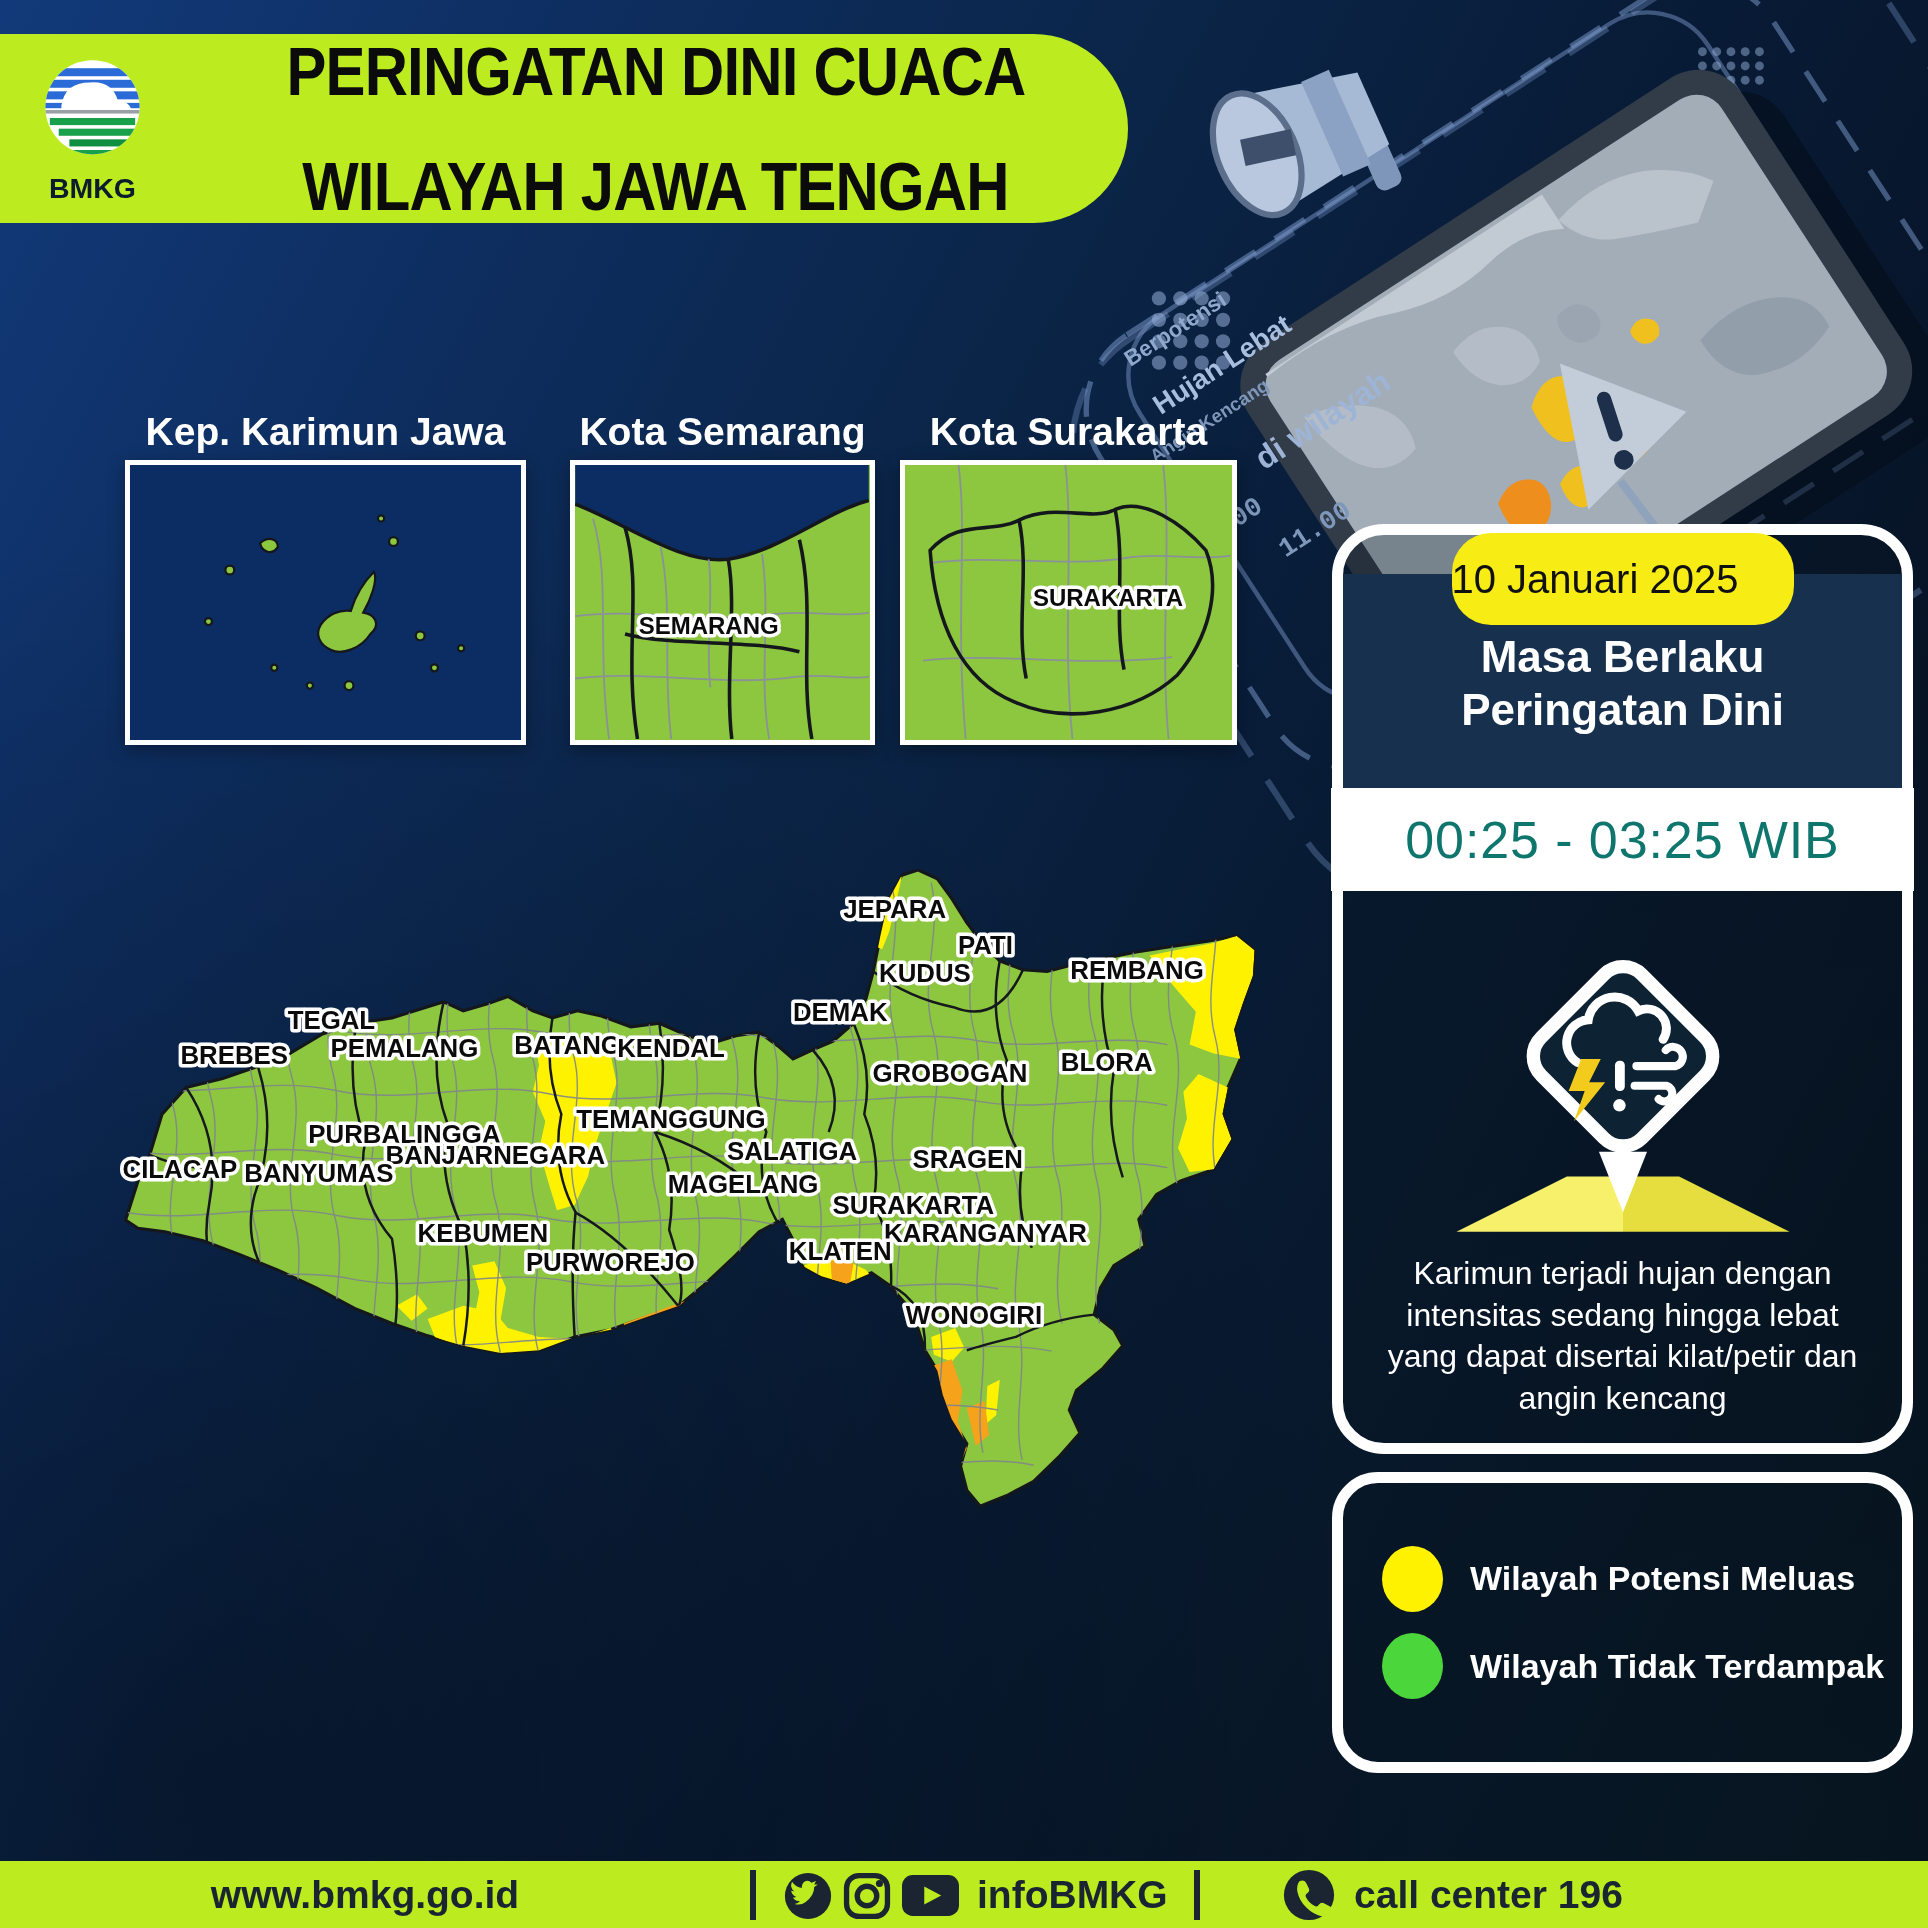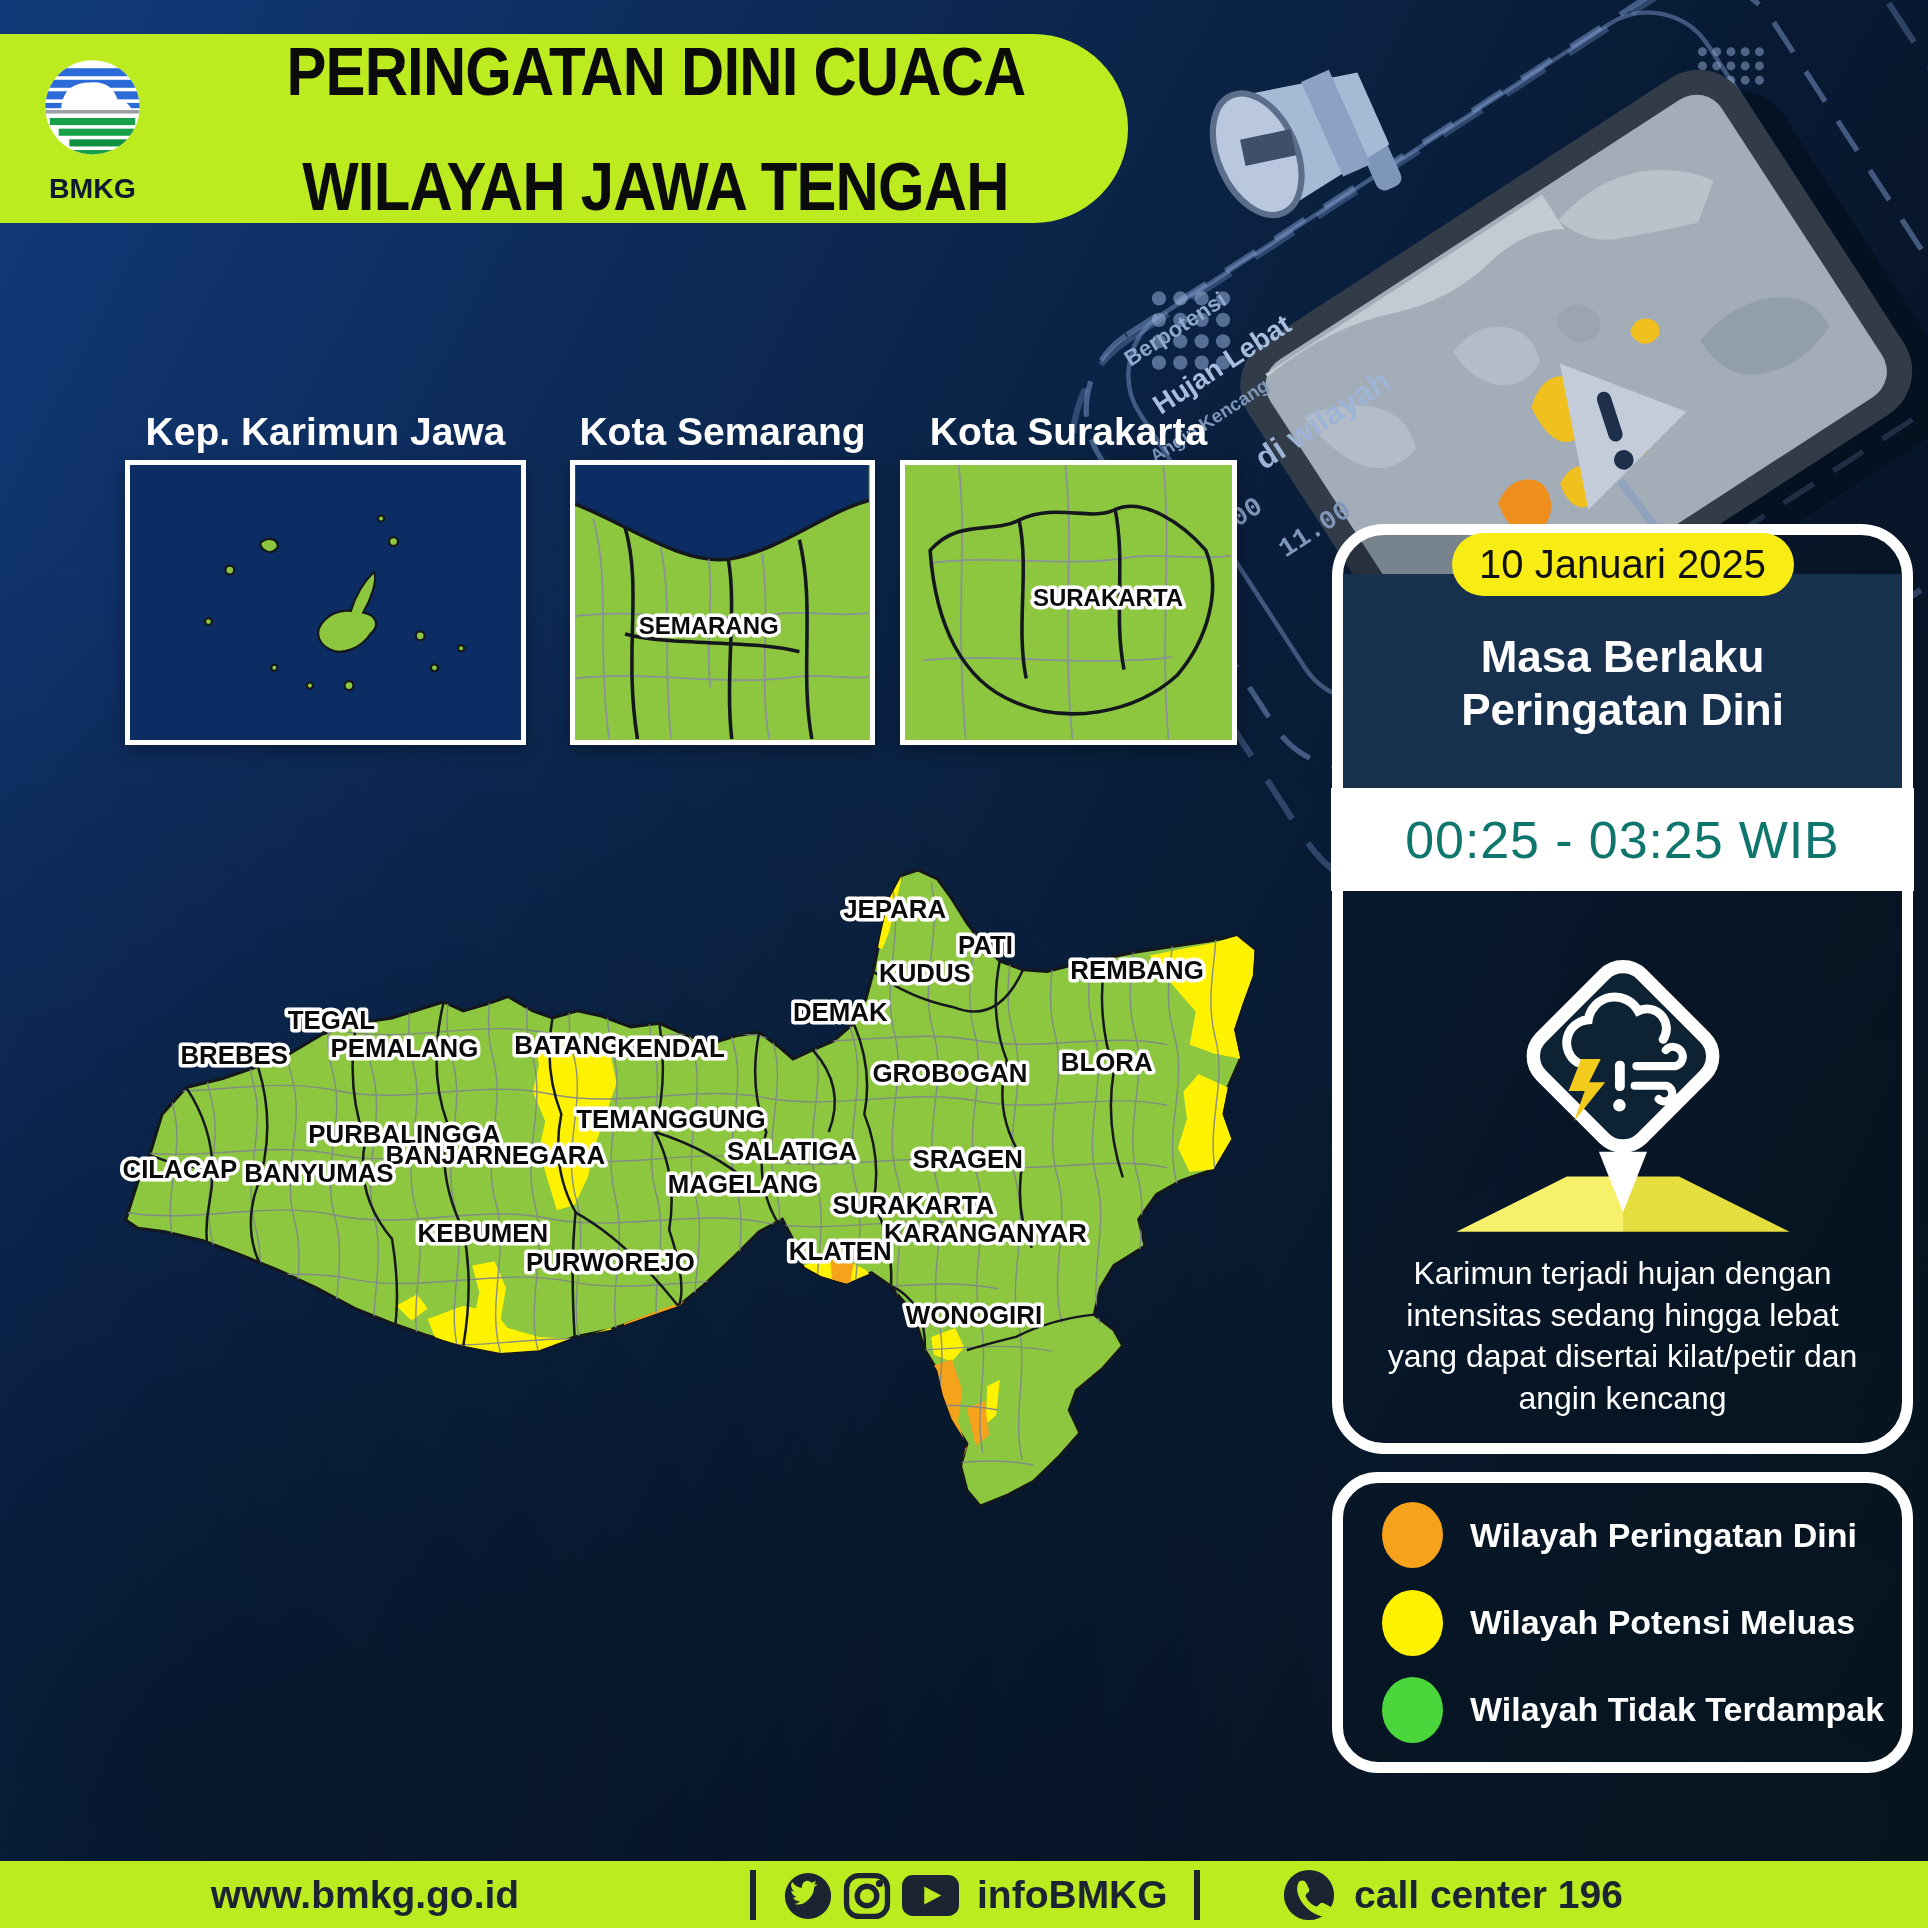--- a/index.html
+++ b/index.html
@@ -26,22 +26,22 @@
              box-shadow:0 5.3px 16px rgba(0,0,0,.35);}
   .inset-box svg{display:block;}
   
   .mainmap{position:absolute;left:89px;top:820px;width:1212px;height:713px;z-index:3;}
   
   .card{position:absolute;left:1332px;width:581px;border:11.6px solid #fff;box-sizing:border-box;
         background:rgba(8,20,34,.28);z-index:6;}
   .card1{top:524px;height:930px;border-radius:52px;}
   .card2{top:1472px;height:301px;border-radius:46px;display:flex;flex-direction:column;
          justify-content:center;gap:21.4px;padding-left:39px;}
-  .pill{position:absolute;left:50%;top:-1.8px;transform:translateX(-50%);width:342px;height:63px;
-        background:#f8ec15;border-radius:39px;display:flex;align-items:center;justify-content:center;
+  .pill{position:absolute;left:50%;top:-1.8px;transform:translateX(-50%);width:342px;height:92px;
+        background:#f8ec15;border-radius:39px;display:flex;align-items:center;
         z-index:3;}
   .pill span{font-size:40px;font-weight:500;color:#111;}
   .navy-panel{position:absolute;left:0;right:0;top:39px;height:214px;background:#16304e;z-index:1;}
   .masa{position:absolute;left:0;right:0;top:96px;text-align:center;color:#fff;font-size:44px;
         font-weight:700;line-height:1.2;z-index:2;}
   .timestrip{position:absolute;left:-11.6px;right:-11.6px;top:253px;height:103px;background:#fff;
         display:flex;align-items:center;justify-content:center;z-index:2;}
   .timestrip span{color:#0f766e;font-size:52px;font-weight:400;letter-spacing:0.9px;}
   .warn-icon{position:absolute;left:50%;top:383px;transform:translateX(-50%);}
   .desc{position:absolute;left:25px;right:25px;top:718px;color:#fff;font-size:32px;line-height:1.3;
@@ -402,24 +402,20 @@
     <div class="desc">
       <div>Karimun terjadi hujan dengan</div>
       <div>intensitas sedang hingga lebat</div>
       <div>yang dapat disertai kilat/petir dan</div>
       <div>angin kencang</div>
     </div>
   </div>
 
   <div class="card card2">
     <div class="leg-row">
-      <div class="leg-dot" style="background:#f7a21b;"></div>
-      <div class="leg-label">Wilayah Peringatan Dini</div>
-    </div>
-    <div class="leg-row">
       <div class="leg-dot" style="background:#fff200;"></div>
       <div class="leg-label">Wilayah Potensi Meluas</div>
     </div>
     <div class="leg-row">
       <div class="leg-dot" style="background:#4bd63b;"></div>
       <div class="leg-label">Wilayah Tidak Terdampak</div>
     </div>
   </div>
 
   <div class="footer">

